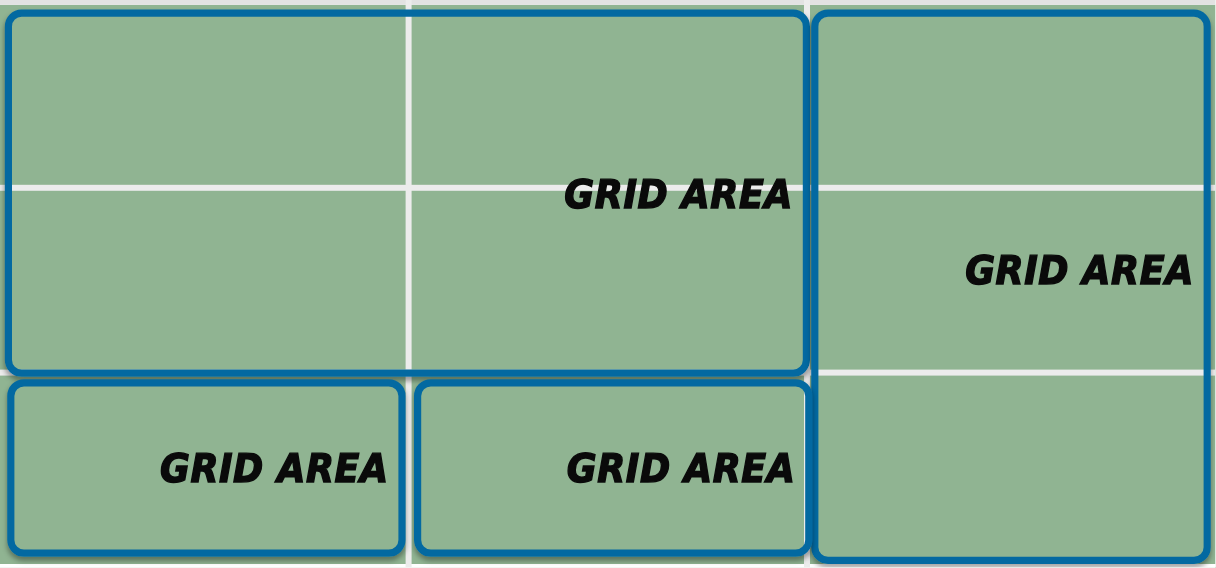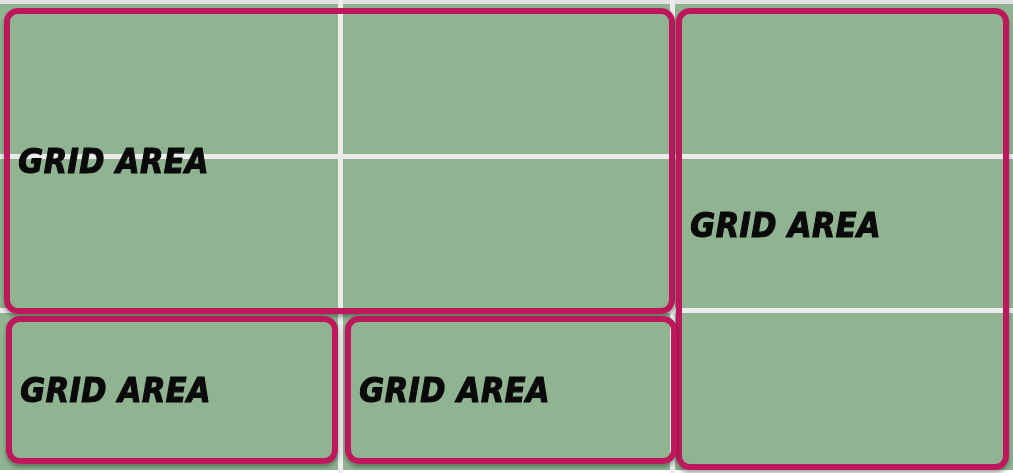--- a/index.html
+++ b/index.html
@@ -56,26 +56,26 @@
   }
   .gridline.v1 { left: 338px; }
   .gridline.v2 { left: 670px; }
   .gridline.h1 { top: 154px; }
   .gridline.h2 { top: 308px; }
 
   
   .area {
     position: absolute;
     box-sizing: border-box;
-    border: 6px solid #be185d;
+    border: 6px solid #0369a1;
     border-radius: 14px;
     background: transparent;
     display: flex;
     align-items: center;
-    justify-content: flex-start;
+    justify-content: flex-end;
     z-index: 5;
     box-shadow: 0 3px 4px rgba(0,0,0,0.35);
   }
 
   .area-label {
     font-family: "DejaVu Sans", "Liberation Sans", sans-serif;
     font-weight: 900;
     font-style: italic;
     font-size: 33px;
     letter-spacing: 0.5px;

